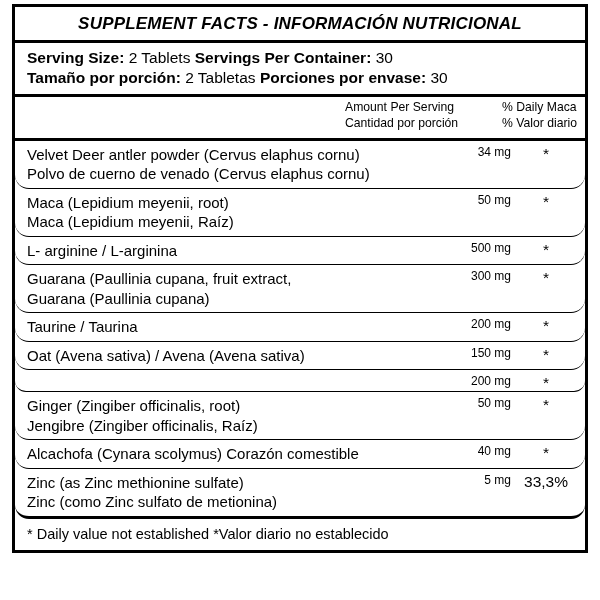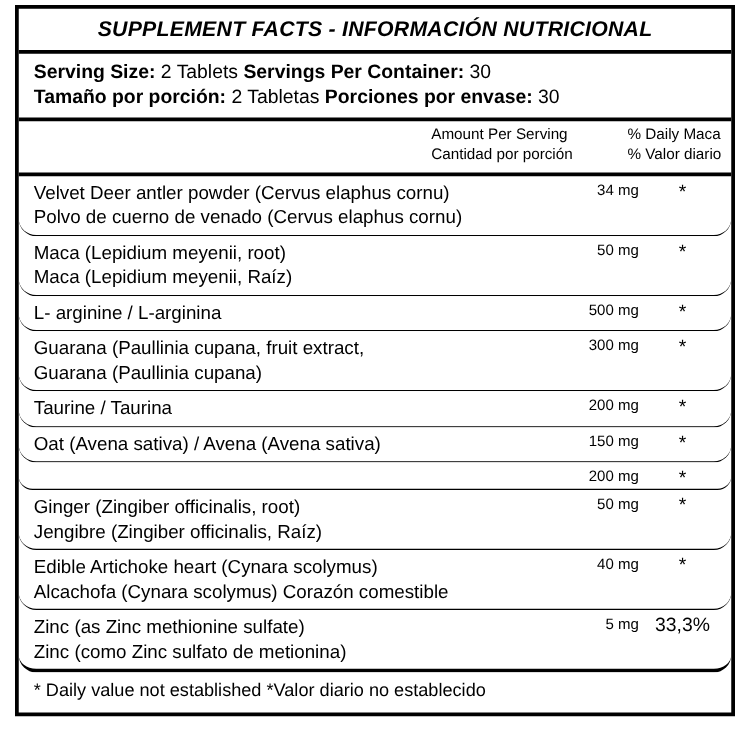--- a/index.html
+++ b/index.html
@@ -212,21 +212,20 @@
         <div class="names">
           <div class="name-line">Ginger (Zingiber officinalis, root)</div>
           <div class="name-line">Jengibre (Zingiber officinalis, Raíz)</div>
         </div>
         <div class="amount">50 mg</div>
         <div class="dv">*</div>
       </div>
 
       <div class="row">
         <div class="names">
-          <div class="name-line">Edible Artichoke heart (Cynara scolymus)</div>
           <div class="name-line">Alcachofa (Cynara scolymus) Corazón comestible</div>
         </div>
         <div class="amount">40 mg</div>
         <div class="dv">*</div>
       </div>
 
       <div class="row">
         <div class="names">
           <div class="name-line">Zinc (as Zinc methionine sulfate)</div>
           <div class="name-line">Zinc (como Zinc sulfato de metionina)</div>

